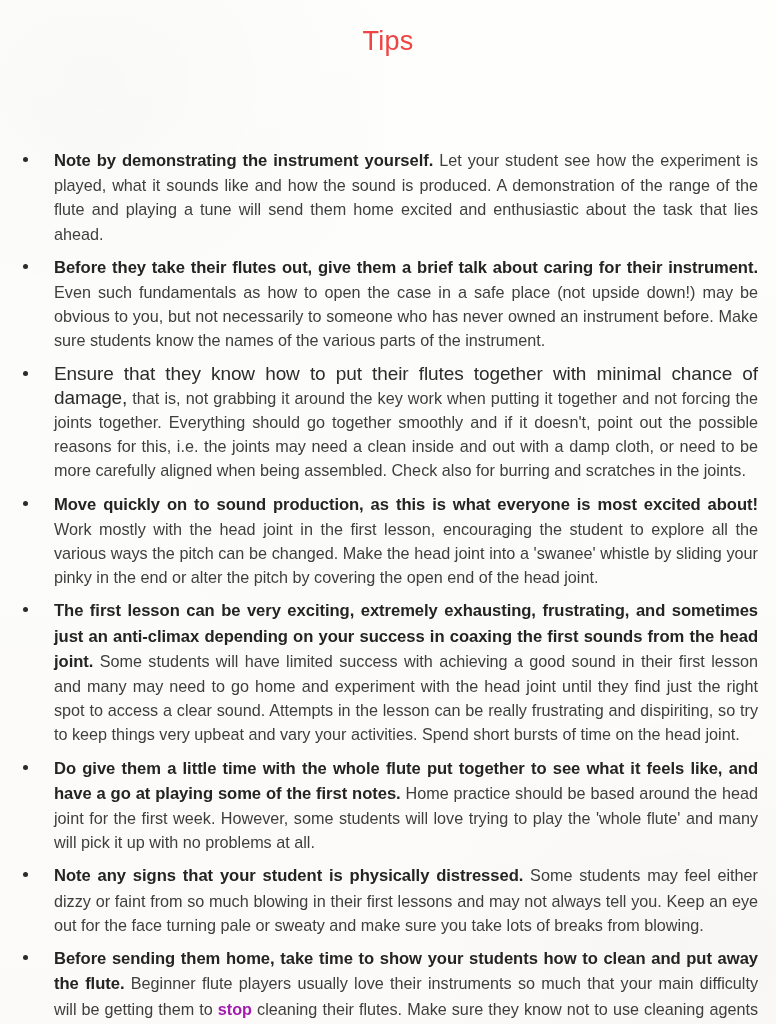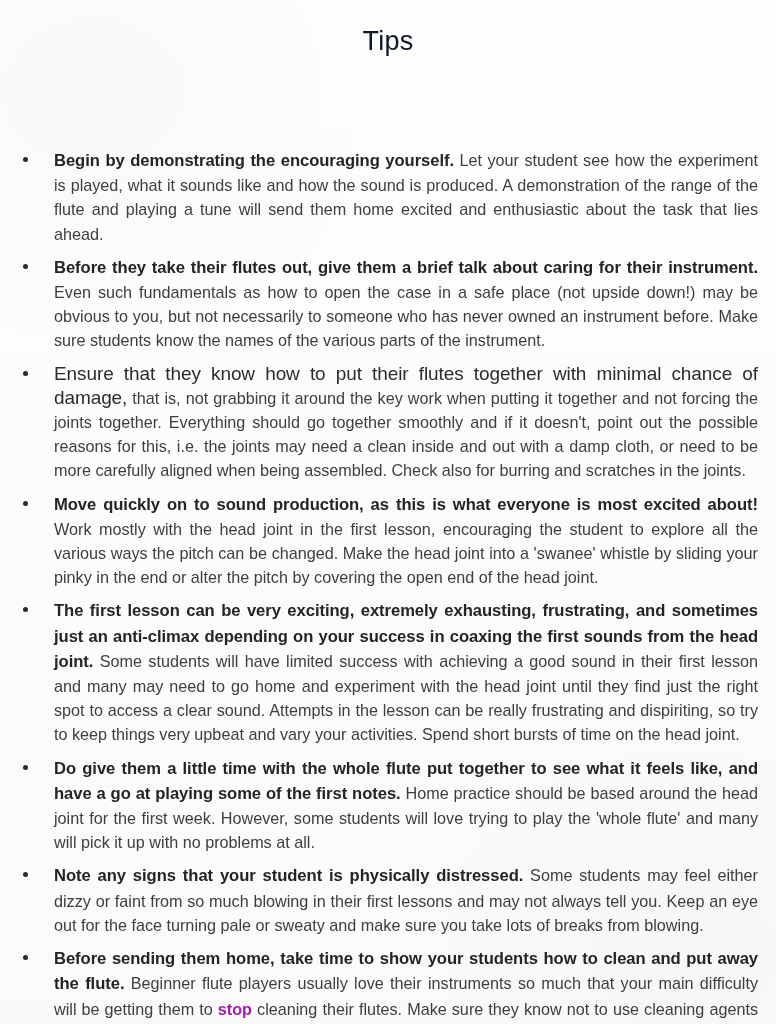--- a/index.html
+++ b/index.html
@@ -37,21 +37,21 @@
 
   .page-title {
     position: absolute;
     top: 24px;
     left: 0;
     width: 776px;
     text-align: center;
     font-size: 27px;
     line-height: 34px;
     font-weight: 400;
-    color: #0f172a;
+    color: #ef4444;
     letter-spacing: 0.2px;
   }
 
   .tips-list {
     position: absolute;
     top: 148px;
     left: 18px;
     width: 740px;
   }
 
@@ -112,21 +112,21 @@
 <div class="paper"></div>
 
 <div class="page">
 
   <div class="page-title">Tips</div>
 
   <div class="tips-list">
 
     <div class="tip-item">
       <span class="bullet-marker"></span>
-      <span class="lead-bold">Begin by demonstrating the encouraging yourself.</span><span class="body-text"> Let your student see how the experiment is played, what it sounds like and how the sound is produced. A demonstration of the range of the flute and playing a tune will send them home excited and enthusiastic about the task that lies ahead.</span>
+      <span class="lead-bold">Note by demonstrating the instrument yourself.</span><span class="body-text"> Let your student see how the experiment is played, what it sounds like and how the sound is produced. A demonstration of the range of the flute and playing a tune will send them home excited and enthusiastic about the task that lies ahead.</span>
     </div>
 
     <div class="tip-item">
       <span class="bullet-marker"></span>
       <span class="lead-bold">Before they take their flutes out, give them a brief talk about caring for their instrument.</span><span class="body-text"> Even such fundamentals as how to open the case in a safe place (not upside down!) may be obvious to you, but not necessarily to someone who has never owned an instrument before. Make sure students know the names of the various parts of the instrument.</span>
     </div>
 
     <div class="tip-item">
       <span class="bullet-marker"></span>
       <span class="lead-large">Ensure that they know how to put their flutes together with minimal chance of damage,</span><span class="body-text"> that is, not grabbing it around the key work when putting it together and not forcing the joints together. Everything should go together smoothly and if it doesn't, point out the possible reasons for this, i.e. the joints may need a clean inside and out with a damp cloth, or need to be more carefully aligned when being assembled. Check also for burring and scratches in the joints.</span>

